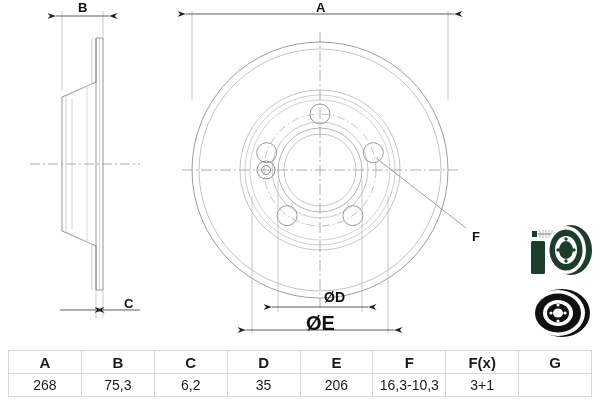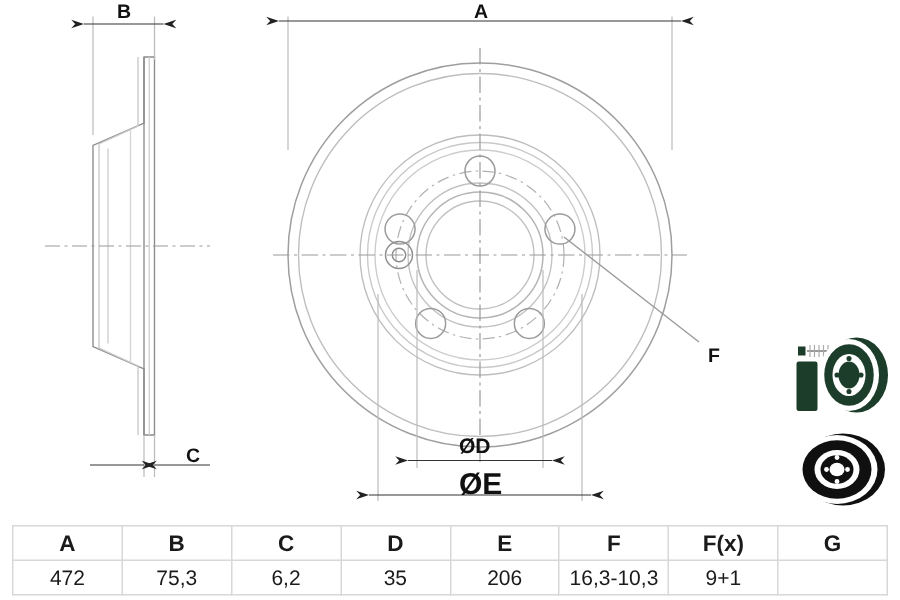--- a/index.html
+++ b/index.html
@@ -209,45 +209,45 @@
         <circle cx="558" cy="305" r="1.6" fill="#ffffff"></circle>
         <circle cx="565" cy="313" r="1.6" fill="#ffffff"></circle>
         <circle cx="558" cy="321" r="1.6" fill="#ffffff"></circle>
         <circle cx="551" cy="313" r="1.6" fill="#ffffff"></circle>
       </g>
     </svg>
 
     <div class="dim-label" style="left:78px;  top:0px;">B</div>
     <div class="dim-label" style="left:124px; top:296px;">C</div>
     <div class="dim-label" style="left:316px; top:0px;">A</div>
-    <div class="dim-label" style="left:306px; top:289px; font-size:14px;">ØD</div>
+    <div class="dim-label" style="left:324px; top:289px; font-size:14px;">ØD</div>
     <div class="dim-label" style="left:306px; top:312px; font-size:20px;">ØE</div>
     <div class="dim-label" style="left:472px; top:229px;">F</div>
   </div>
 
   <table id="spec-table">
     <thead>
       <tr>
         <th>A</th>
         <th>B</th>
         <th>C</th>
         <th>D</th>
         <th>E</th>
         <th>F</th>
         <th>F(x)</th>
         <th>G</th>
       </tr>
     </thead>
     <tbody>
       <tr>
-        <td>472</td>
+        <td>268</td>
         <td>75,3</td>
         <td>6,2</td>
         <td>35</td>
         <td>206</td>
         <td>16,3-10,3</td>
-        <td>9+1</td>
+        <td>3+1</td>
         <td></td>
       </tr>
     </tbody>
   </table>
 
 </div>
 
 </body></html>

